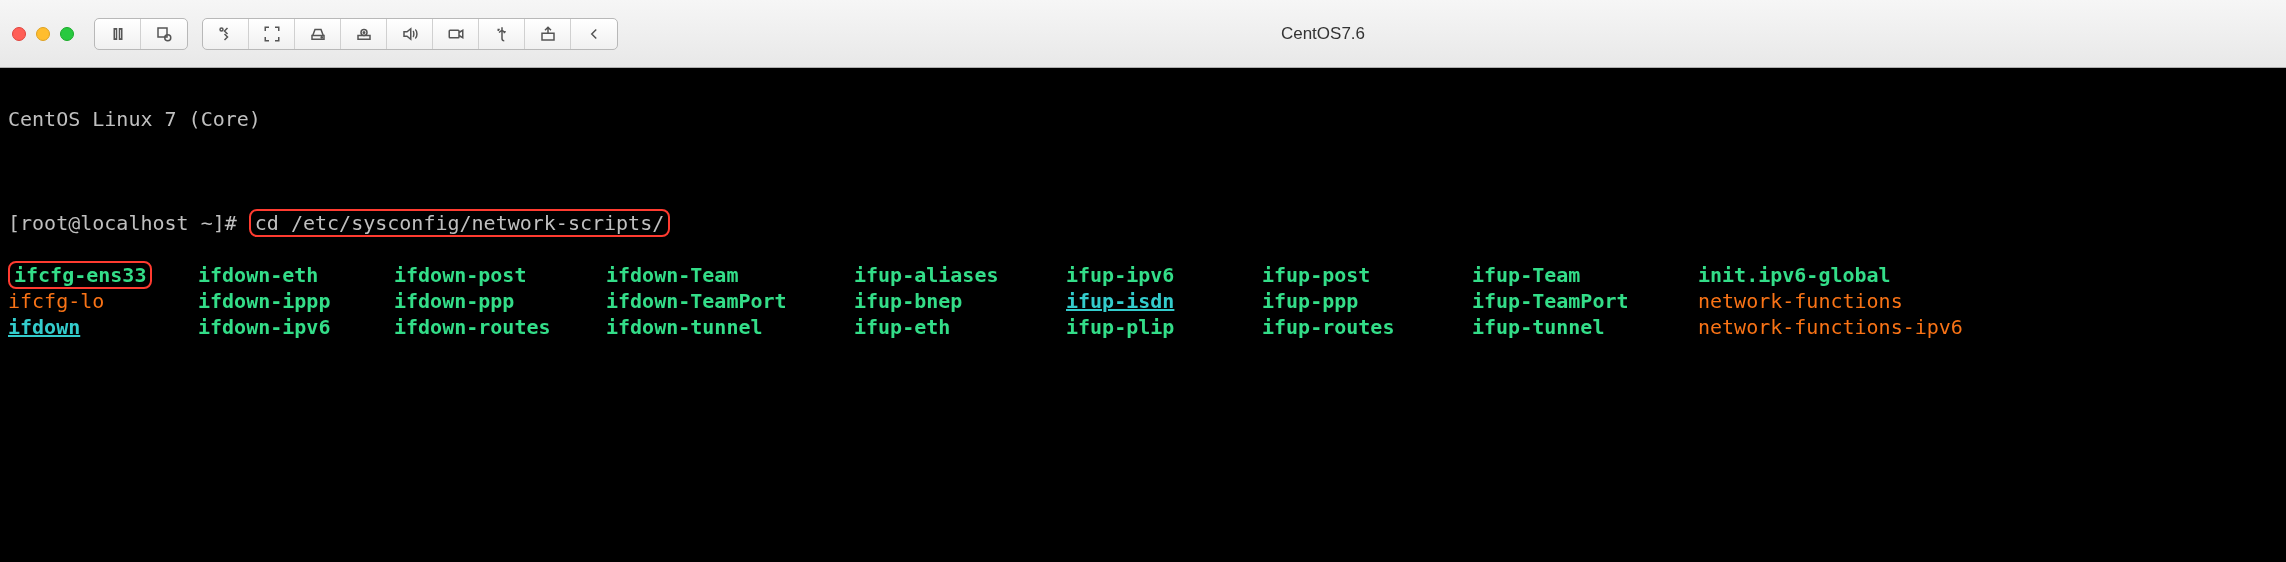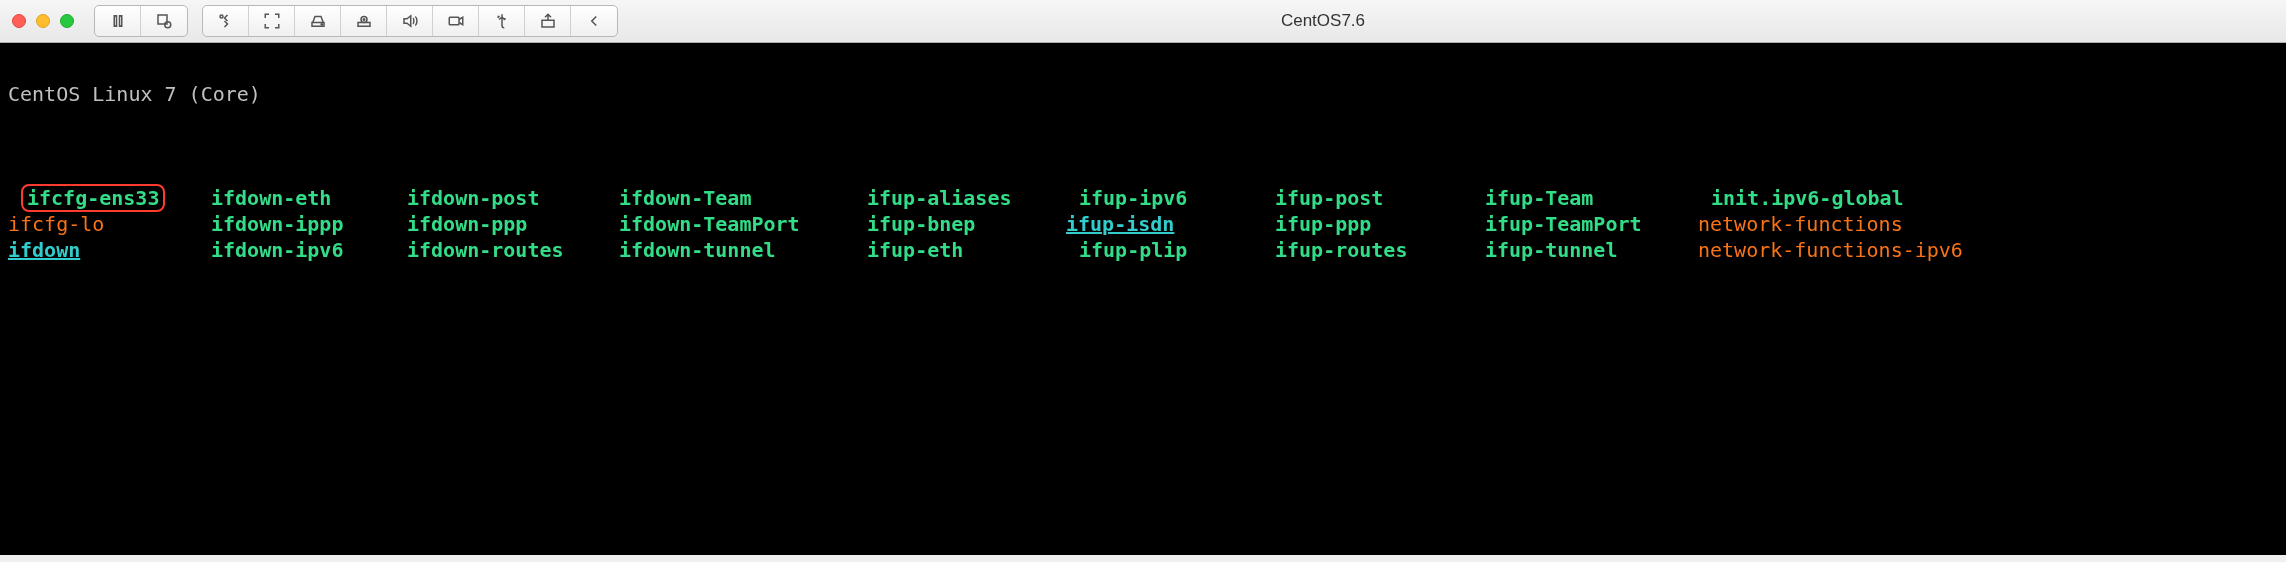--- a/index.html
+++ b/index.html
@@ -2,21 +2,21 @@
 <html><head>
 <meta charset="utf-8">
 <style>
 * { margin: 0; padding: 0; box-sizing: border-box; }
 body {
   font-family: -apple-system, BlinkMacSystemFont, "Segoe UI", sans-serif;
   background: #f0f0f0;
   width: 2286px;
 }
 .titlebar {
-  height: 43px;
+  height: 68px;
   background: linear-gradient(to bottom, #f6f6f6, #e8e8e8);
   border-bottom: 1px solid #b0b0b0;
   display: flex;
   align-items: center;
   padding: 0 12px;
 }
 .traffic-lights {
   display: flex;
   gap: 10px;
   margin-right: 20px;
@@ -59,21 +59,21 @@
 .terminal {
   background: #000;
   color: #c0c0c0;
   font-family: "Menlo", "Consolas", monospace;
   font-size: 20px;
   line-height: 1.3;
   padding: 12px 8px 40px 8px;
   min-height: 512px;
   white-space: pre;
 }
-.green { color: #33dd88; font-weight: bold; margin-left: 13px; }
+.green { color: #33dd88; font-weight: bold; }
 .cyan { color: #33cccc; font-weight: bold; text-decoration: underline; }
 .white { color: #f97316; }
 .boxed {
   border: 2px solid #ff3b30;
   border-radius: 8px;
   padding: 0 4px;
 }
 .ls-grid {
   display: grid;
   grid-template-columns: 190px 196px 212px 248px 212px 196px 210px 226px auto;
@@ -161,15 +161,16 @@
         </svg>
     </div>
   </div>
 
   <div class="window-title">CentOS7.6</div>
 </div>
 
 <div class="terminal">
 <div>CentOS Linux 7 (Core)</div>
 <div>&nbsp;</div>
+<div><span>[root@localhost ~]#</span> <span class="boxed">cd /etc/sysconfig/network-scripts/</span></div>
 <div class="ls-grid" id="ls-grid"><span><span class="green boxed">ifcfg-ens33</span></span><span><span class="green">ifdown-eth</span></span><span><span class="green">ifdown-post</span></span><span><span class="green">ifdown-Team</span></span><span><span class="green">ifup-aliases</span></span><span><span class="green">ifup-ipv6</span></span><span><span class="green">ifup-post</span></span><span><span class="green">ifup-Team</span></span><span><span class="green">init.ipv6-global</span></span><span><span class="white">ifcfg-lo</span></span><span><span class="green">ifdown-ippp</span></span><span><span class="green">ifdown-ppp</span></span><span><span class="green">ifdown-TeamPort</span></span><span><span class="green">ifup-bnep</span></span><span><span class="cyan">ifup-isdn</span></span><span><span class="green">ifup-ppp</span></span><span><span class="green">ifup-TeamPort</span></span><span><span class="white">network-functions</span></span><span><span class="cyan">ifdown</span></span><span><span class="green">ifdown-ipv6</span></span><span><span class="green">ifdown-routes</span></span><span><span class="green">ifdown-tunnel</span></span><span><span class="green">ifup-eth</span></span><span><span class="green">ifup-plip</span></span><span><span class="green">ifup-routes</span></span><span><span class="green">ifup-tunnel</span></span><span><span class="white">network-functions-ipv6</span></span></div>
 
 </div>
 
 </body></html>

